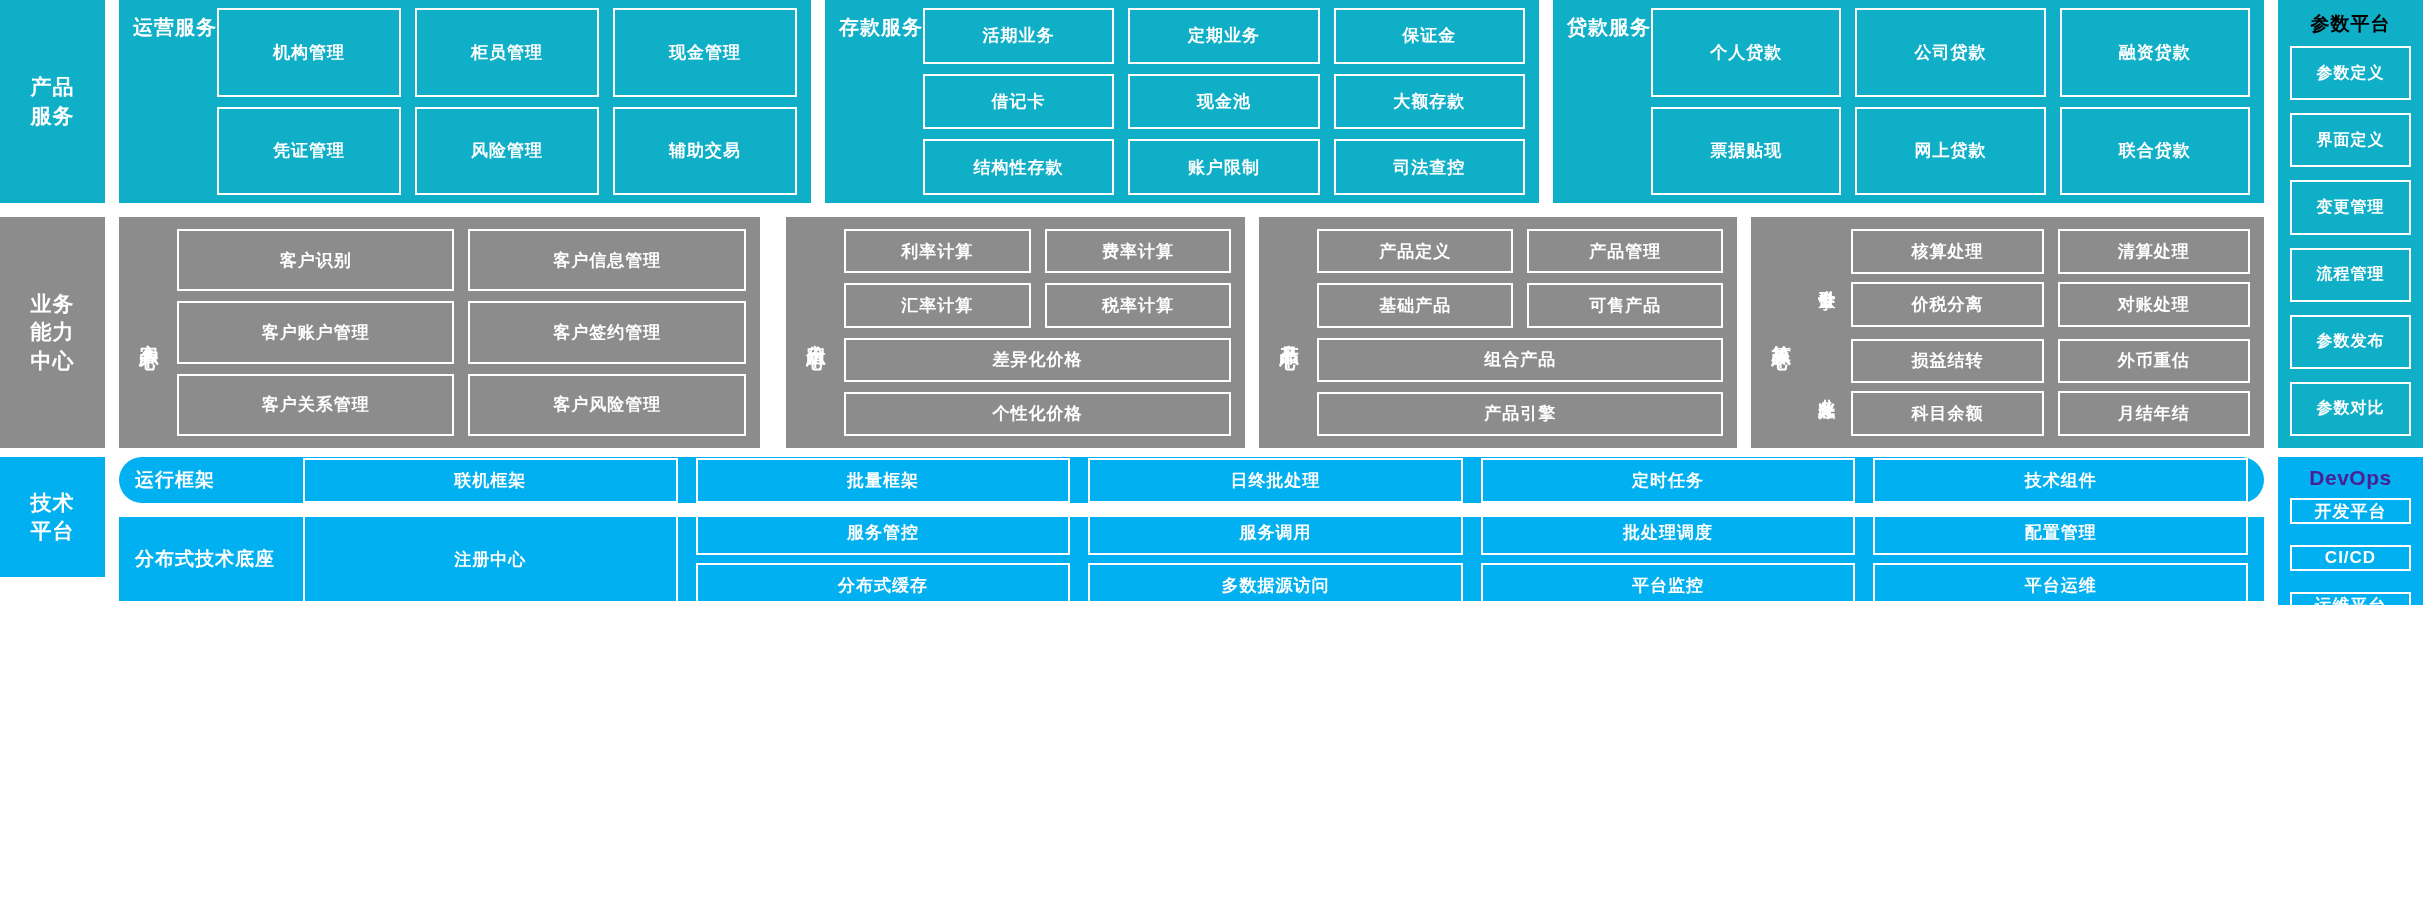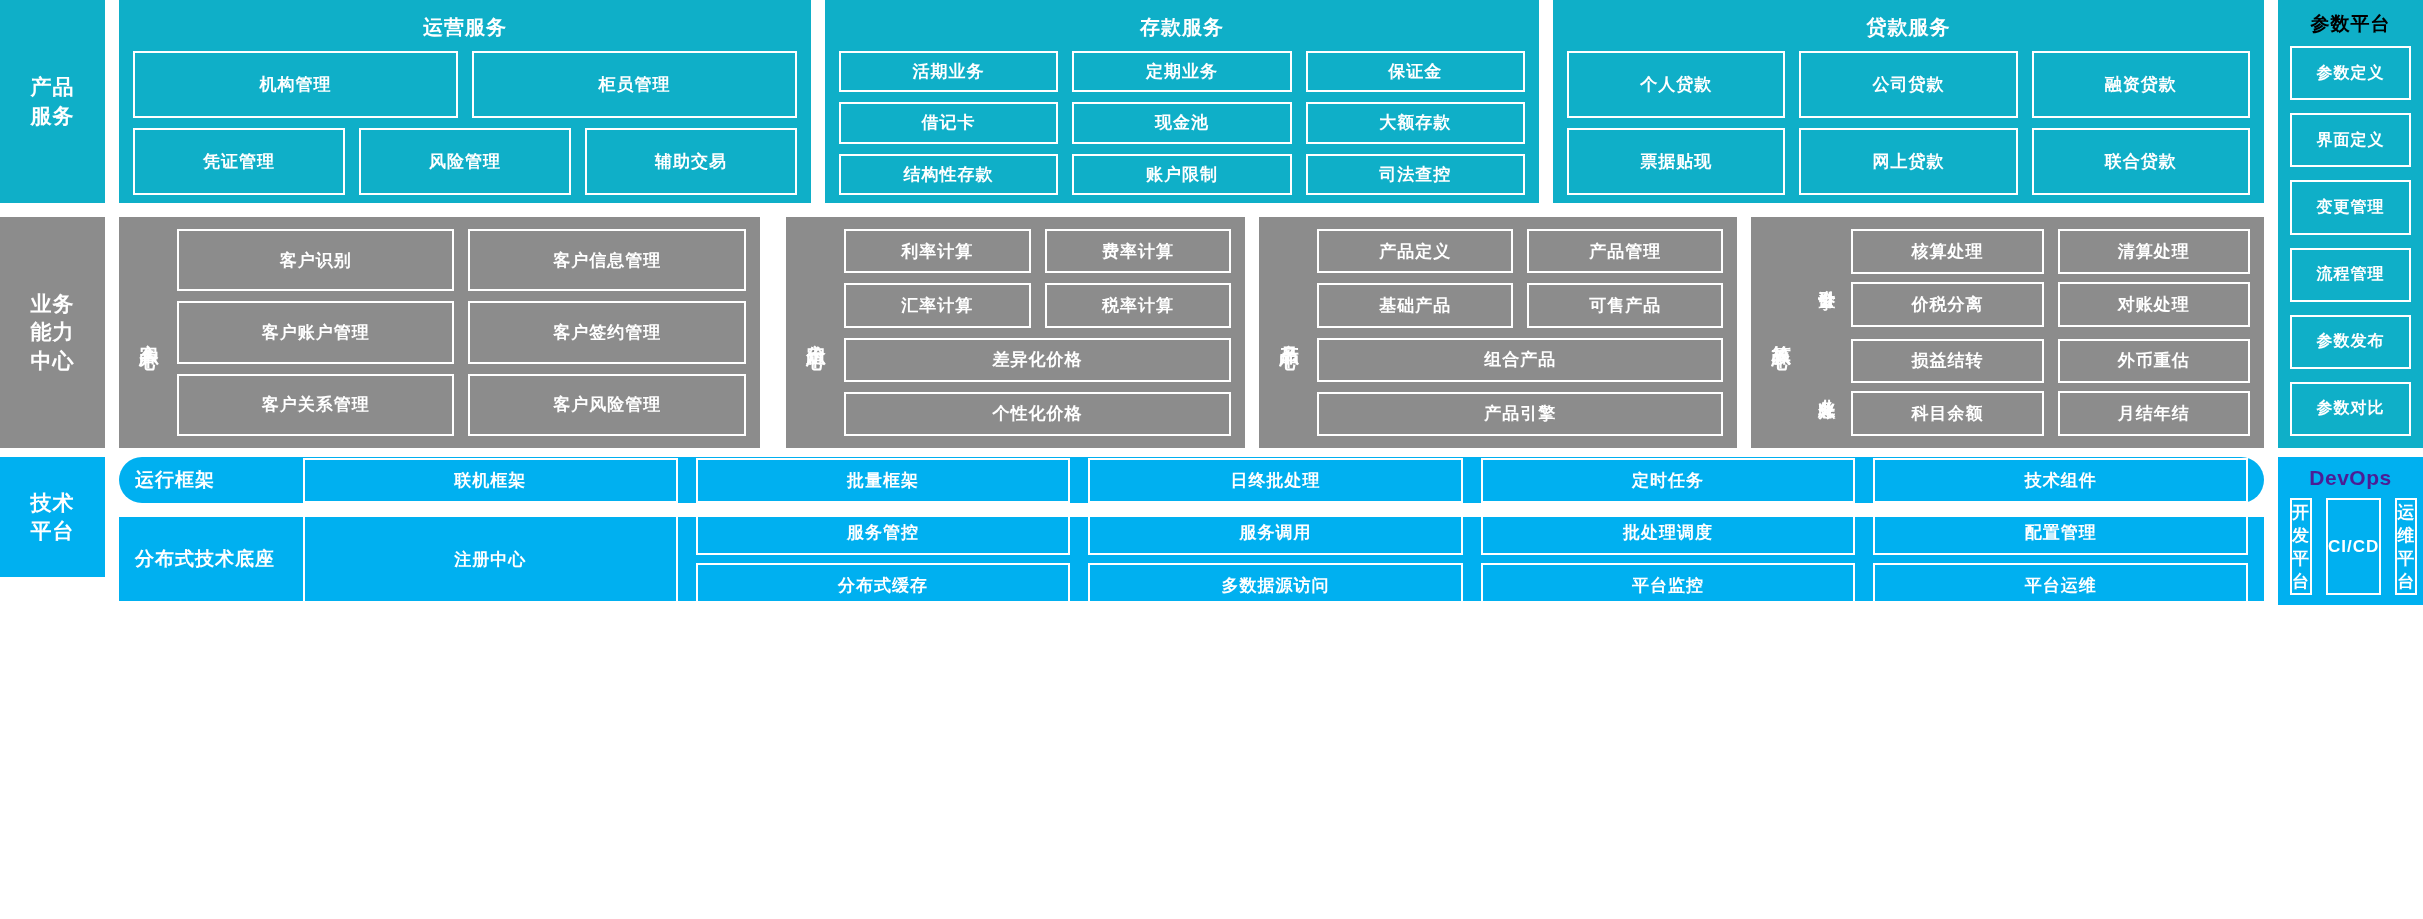--- a/index.html
+++ b/index.html
@@ -26,21 +26,21 @@
   .side-label{
     width:105px;flex:0 0 105px;
     display:flex;align-items:center;justify-content:center;
     color:#ffffff;font-weight:bold;font-size:21px;line-height:1.35;
     text-align:center;letter-spacing:1px;
   }
 
   
   .group{
     position:relative;
-    display:flex;flex-direction:column;
+    display:flex;flex-direction:row;
     padding:8px 14px 8px 14px;
     box-sizing:border-box;
   }
   .group-title{
     color:#ffffff;font-weight:bold;font-size:20px;
     text-align:center;letter-spacing:1px;
     padding:6px 0 10px 0;
   }
   .grid3{display:flex;flex-direction:column;gap:10px;flex:1;}
   .grow{display:flex;gap:14px;flex:1;}
@@ -105,21 +105,21 @@
 
   .devops{
     width:145px;flex:0 0 145px;
     display:flex;flex-direction:column;
     padding:5px 12px 10px 12px;box-sizing:border-box;
   }
   .devops-title{
     color:#4c1d95;font-weight:bold;font-size:21px;
     text-align:center;padding:4px 0 8px 0;letter-spacing:0.5px;
   }
-  .devops-items{display:flex;gap:14px;flex:1;text-align:center;}
+  .devops-items{display:flex;flex-direction:column;gap:21px;flex:1;text-align:center;}
   .devops-items .cell{font-size:17px;}
 </style>
 </head>
 <body>
 
 <div id="canvas">
 
   <div class="band" style="position:absolute;left:0;top:0;width:2423px;height:448px;gap:14px;">
 
     <div style="flex:1;display:flex;flex-direction:column;gap:14px;min-width:0;">
@@ -132,20 +132,21 @@
             <div>服务</div>
           </div>
         </div>
 
         <div class="panel teal group" style="flex:4.18;">
           <div class="group-title">运营服务</div>
           <div class="grid3">
             <div class="grow">
               <div class="cell">机构管理</div>
               <div class="cell">柜员管理</div>
+              <div class="cell">现金管理</div>
             </div>
             <div class="grow">
               <div class="cell">凭证管理</div>
               <div class="cell">风险管理</div>
               <div class="cell">辅助交易</div>
             </div>
           </div>
         </div>
 
         <div class="panel teal group" style="flex:4.32;">

